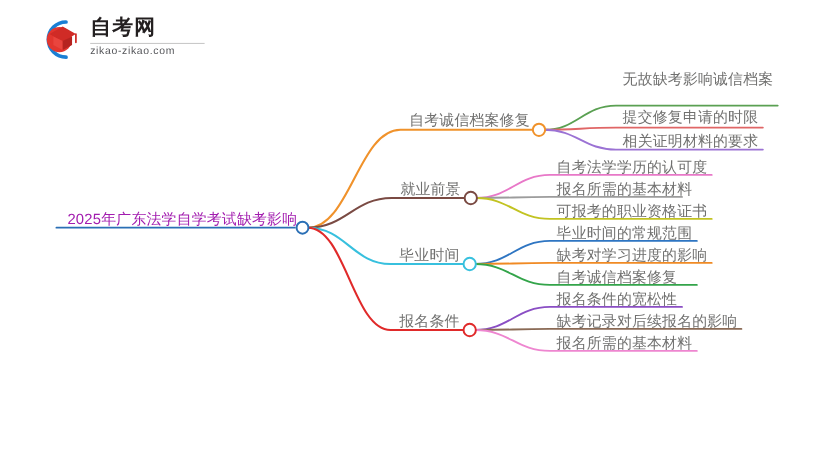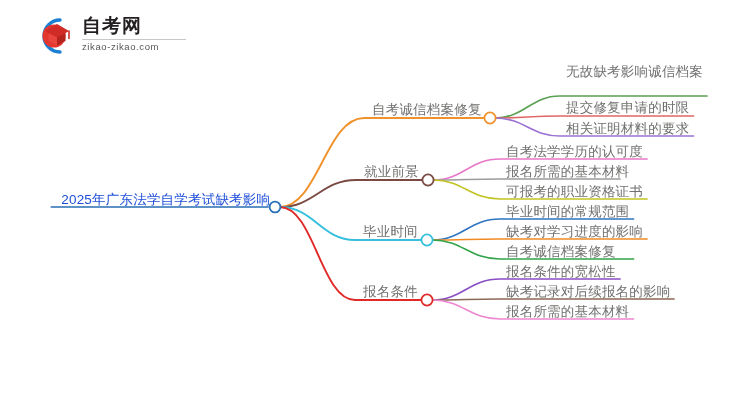--- a/index.html
+++ b/index.html
@@ -76,21 +76,21 @@
   .mm-label {
     position: absolute;
     font-size: 13.5px;
     color: #70706f;
     white-space: nowrap;
     line-height: 16px;
     letter-spacing: 0.2px;
   }
   .mm-label.root {
     font-size: 13.5px;
-    color: #1d4ed8;
+    color: #a21caf;
   }
   .mm-label.branch {
     font-size: 13.5px;
   }
   .mm-label.leaf {
     font-size: 13.5px;
   }
 </style>
 </head>
 <body>

